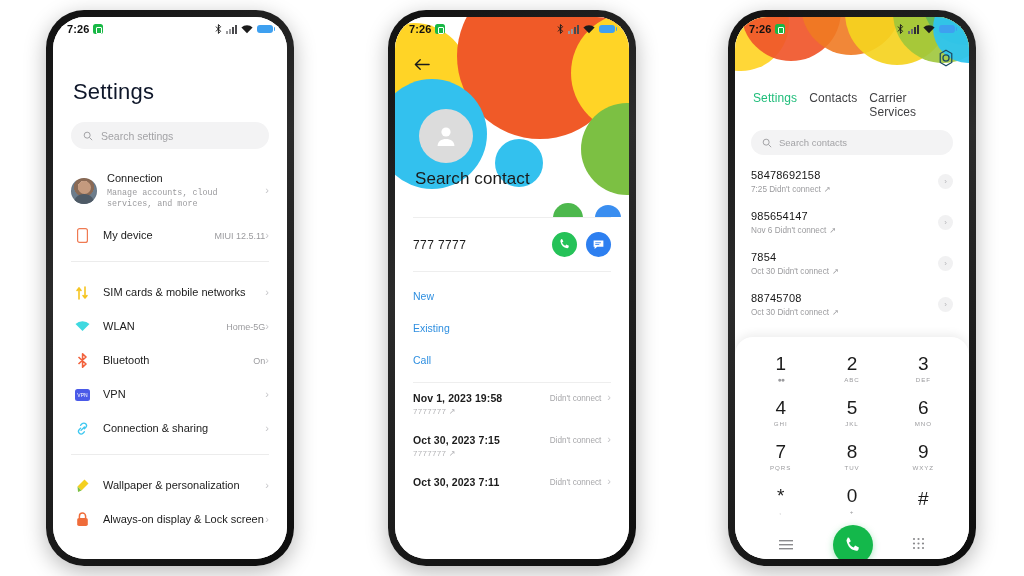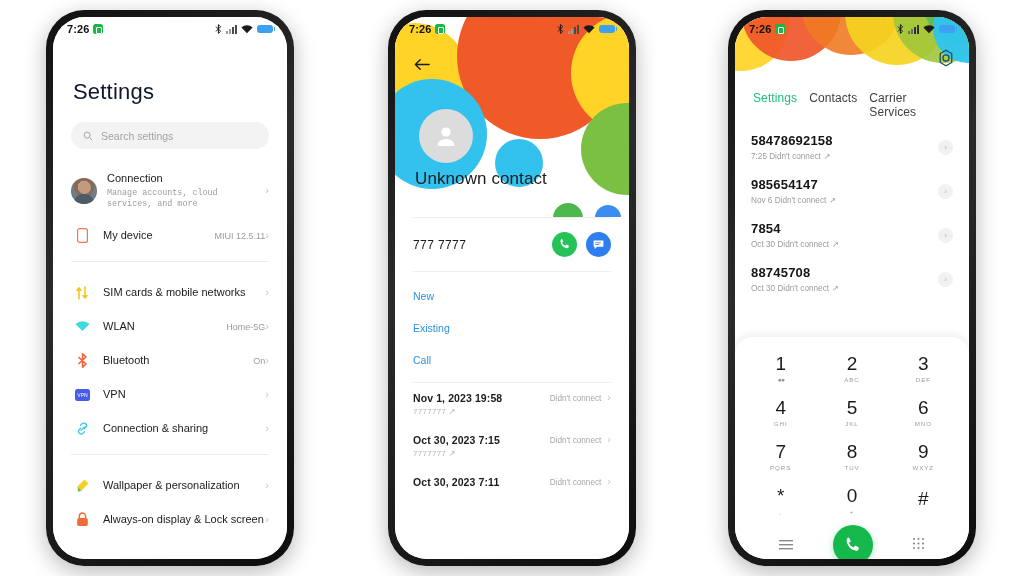--- a/index.html
+++ b/index.html
@@ -148,21 +148,21 @@
   .tabs { display:flex; gap:12px; padding:8px 18px 0 18px; }
   .tab { font-size:12px; color:#3f3f42; letter-spacing:.1px; }
   .tab.active { color:#1fbd7a; }
   .d-search {
     margin:11px 16px 0 16px; height:25px; border-radius:13px;
     background:#f3f3f4; display:flex; align-items:center; gap:7px; padding:0 11px;
   }
   .d-search .ph { font-size:9.5px; color:#a3a3a6; }
   .callrow { display:flex; align-items:center; padding:8px 16px 8px 16px; }
   .callrow .ctext { flex:1; }
-  .callrow .cnum { font-size:13px; color:#161616; font-weight:700; letter-spacing:.2px; }
+  .callrow .cnum { font-size:11px; color:#161616; font-weight:400; letter-spacing:.2px; }
   .callrow .cmeta { font-size:8.2px; color:#9b9b9e; margin-top:3px; display:flex; align-items:center; gap:3px; }
   .rchev {
     width:15px; height:15px; border-radius:50%; background:#f1f1f2;
     display:flex; align-items:center; justify-content:center; color:#b6b6b9; font-size:8px;
   }
   .dialpad {
     position:absolute; left:0; right:0; bottom:0; height:222px;
     background:#fff; border-radius:18px 18px 32px 32px;
     box-shadow:0 -3px 10px rgba(0,0,0,.07);
     padding:10px 10px 0 10px;
@@ -367,21 +367,21 @@
             </svg>
         </div>
 
         <div class="c-avatar">
           <svg width="26" height="26" viewBox="0 0 26 26">
               <circle cx="13" cy="9" r="4.6" fill="#fff"></circle>
               <path d="M4.6 23c0-4.6 3.8-7 8.4-7s8.4 2.4 8.4 7z" fill="#fff"></path>
             </svg>
         </div>
 
-        <div class="c-name">Unknown contact</div>
+        <div class="c-name">Search contact</div>
       </div>
 
       <div style="position:absolute; top:200px; left:0; right:0; bottom:0; background:#fff;">
         <div class="c-sep"></div>
         <div class="c-number-row">
           <div class="c-number">777 7777</div>
           <div class="cbtn call">
             <svg width="13" height="13" viewBox="0 0 16 16">
                 <path d="M3.2 1.6 5 1.2l1.6 3.2-1.6 1.2c.6 1.8 2.2 3.4 4 4l1.2-1.6 3.2 1.6-.4 1.8c-.2.8-1 1.2-1.8 1.1C6.8 11.9 4.1 9.2 3 4.3c-.2-.9.2-1.7 1-2z" fill="#fff"></path>
               </svg>
@@ -481,20 +481,27 @@
         </div>
       </div>
 
       <div style="position:absolute; top:66px; left:0; right:0; bottom:0; background:#fff;">
         <div class="tabs">
           <div class="tab active">Settings</div>
           <div class="tab">Contacts</div>
           <div class="tab">Carrier Services</div>
         </div>
 
+        <div class="d-search">
+          <span><svg width="10" height="10" viewBox="0 0 12 12">
+                <circle cx="5" cy="5" r="3.6" fill="none" stroke="#a3a3a6" stroke-width="1.2"></circle>
+                <line x1="7.8" y1="7.8" x2="11" y2="11" stroke="#a3a3a6" stroke-width="1.2"></line>
+              </svg></span>
+          <span class="ph">Search contacts</span>
+        </div>
 
         <div style="padding-top:6px;">
           <div class="callrow">
             <div class="ctext">
               <div class="cnum">58478692158</div>
               <div class="cmeta">
                   <span>7:25 Didn't connect</span>
                   <span>↗</span>
                 </div>
             </div>

